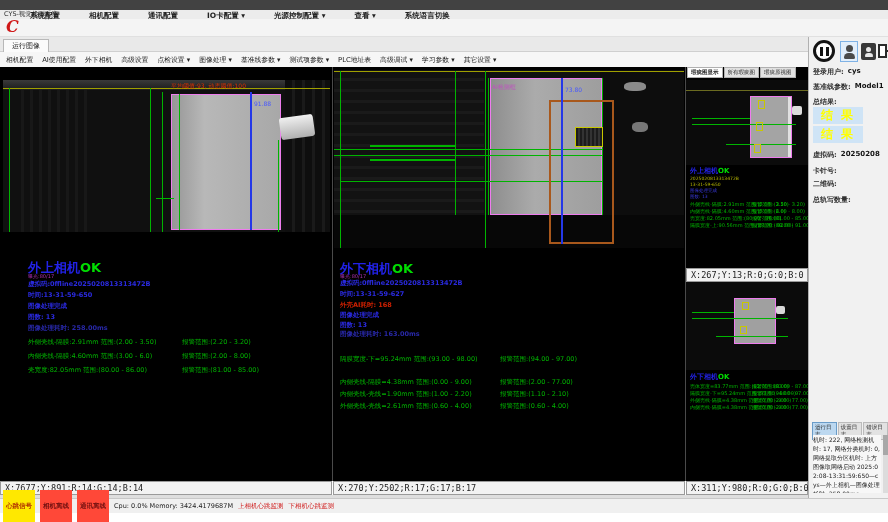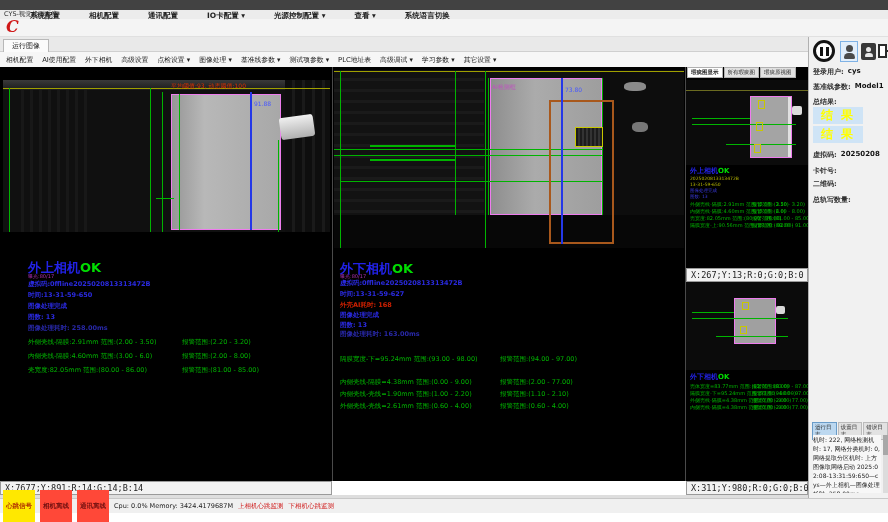--- a/index.html
+++ b/index.html
@@ -287,20 +287,21 @@
     </div>
     <div class="srow" style="left:4px;top:330px">
       <span style="display:inline-block;width:62px">外侧壳线-隔膜=4.38mm 范围:(0.00 - 9.00)</span><span>报警范围:(2.00 - 77.00)</span>
     </div>
     <div class="srow" style="left:4px;top:337px">
       <span style="display:inline-block;width:62px">内侧壳线-隔膜=4.38mm 范围:(0.00 - 9.00)</span><span>报警范围:(2.00 - 77.00)</span>
     </div>
   </div>
 
   <div class="coordbar" style="left:0;width:332px">X:7677;Y:891;R:14;G:14;B:14</div>
+  <div class="coordbar" style="left:333px;width:352px">X:270;Y:2502;R:17;G:17;B:17</div>
   <div class="coordbar" style="left:686px;width:122px">X:311;Y:980;R:0;G:0;B:0</div>
 
   <div class="abs info">
     <div class="pausebtn">
         <i></i>
         <i></i>
       </div>
     <div class="userbtn">
       <div class="head"></div>
       <div class="body"></div>

